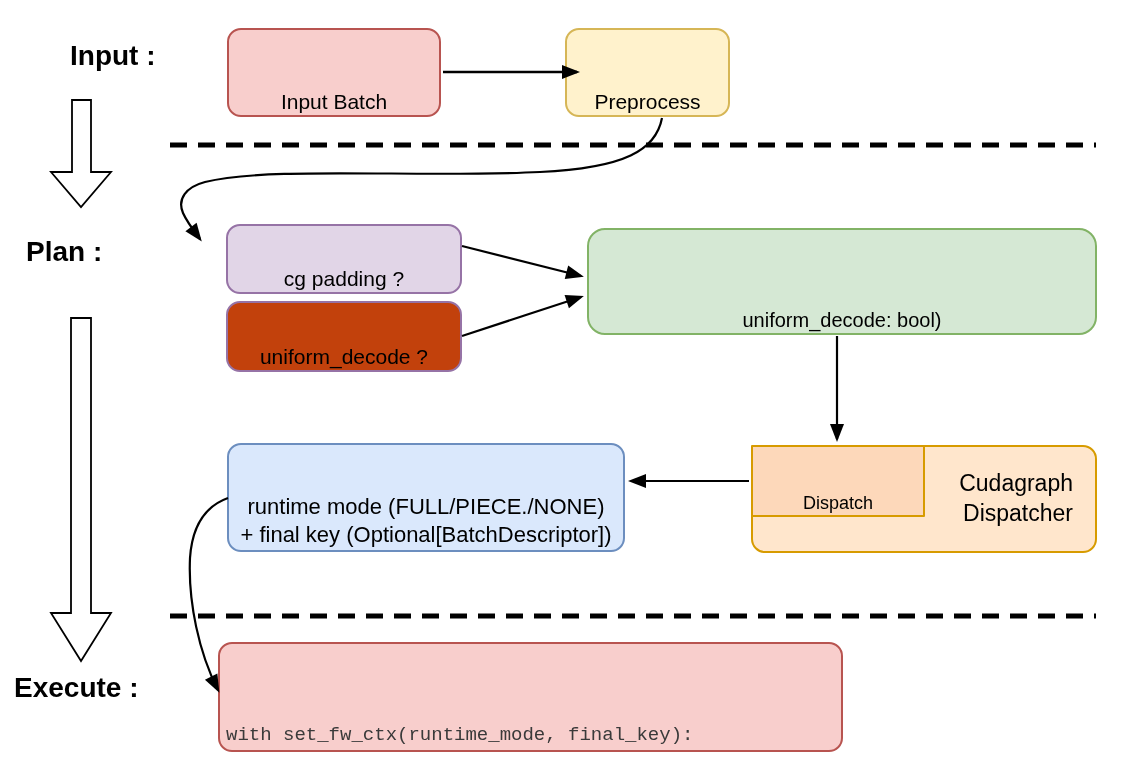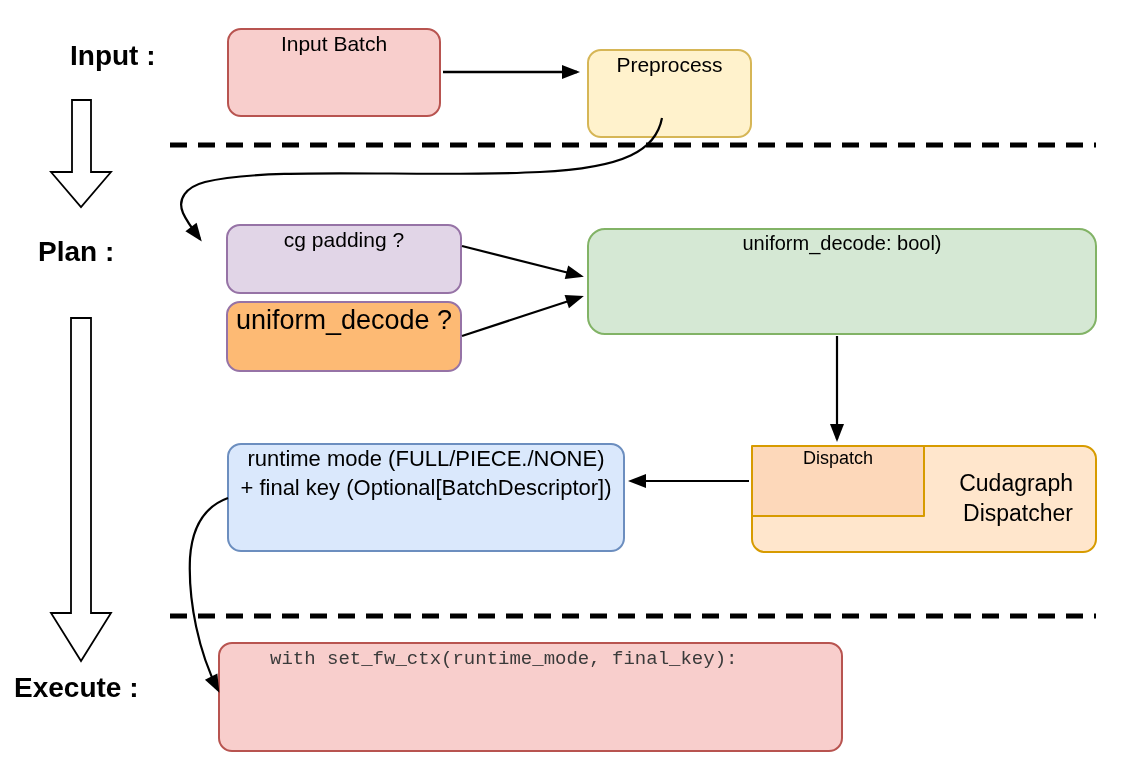--- a/index.html
+++ b/index.html
@@ -19,56 +19,55 @@
     pointer-events: none;
   }
   .node {
     position: absolute;
     box-sizing: border-box;
     border: 2px solid;
     border-radius: 14px;
     display: flex;
     flex-direction: column;
     align-items: center;
-    justify-content: flex-start;
+    justify-content: flex-end;
     text-align: center;
     color: #000000;
     z-index: 2;
     line-height: 1.3;
   }
   .stage-label {
     position: absolute;
     font-weight: 700;
     font-size: 28px;
     color: #000000;
     z-index: 2;
     white-space: nowrap;
   }
   .node-input-batch   { left: 227px; top: 28px;  width: 214px; height: 89px;  background: #f8cecc; border-color: #b85450; font-size: 21px; }
-  .node-preprocess    { left: 587px; top: 28px;  width: 165px; height: 89px;  background: #fff2cc; border-color: #d6b656; font-size: 21px; margin-top: 21px; }
+  .node-preprocess    { left: 565px; top: 28px;  width: 165px; height: 89px;  background: #fff2cc; border-color: #d6b656; font-size: 21px; }
   .node-cg-padding    { left: 226px; top: 224px; width: 236px; height: 70px;  background: #e1d5e7; border-color: #9673a6; font-size: 21px; }
-  .node-uniform-decode{ left: 226px; top: 301px; width: 236px; height: 71px;  background: #fdba74; border-color: #9673a6; font-size: 27px; }
+  .node-uniform-decode{ left: 226px; top: 301px; width: 236px; height: 71px;  background: #c2410c; border-color: #9673a6; font-size: 21px; }
   .node-init-key      { left: 587px; top: 228px; width: 510px; height: 107px; background: #d5e8d4; border-color: #82b366; font-size: 20px; border-radius: 18px; }
   .node-cudagraph     { left: 751px; top: 445px; width: 346px; height: 108px; background: #ffe6cc; border-color: #d79b00; font-size: 23px;
                         justify-content: center; align-items: flex-end; padding-right: 22px; }
   .node-dispatch      { left: 751px; top: 445px; width: 174px; height: 72px;  background: #fdd8ba; border-color: #d79b00; font-size: 18px; border-radius: 1px; }
   .node-runtime       { left: 227px; top: 443px; width: 398px; height: 109px; background: #dae8fc; border-color: #6c8ebf; font-size: 22px; }
   .node-execute-code  { left: 218px; top: 642px; width: 625px; height: 110px; background: #f8cecc; border-color: #b85450;
                         align-items: flex-start; padding: 0 6px; }
   .code-line {
     font-family: "Liberation Mono", "DejaVu Sans Mono", monospace;
     font-size: 19px;
     line-height: 30px;
     color: #3a3a3a;
     white-space: pre;
-    margin-left: 44px;
   }
   .cud-label { width: 172px; text-align: right; }
   .label-input   { left: 30px; top: 40px; margin-left: 40px; }
-  .label-plan    { left: 38px; top: 236px; }
+  .label-plan    { left: 26px; top: 236px; }
   .label-execute { left: 14px; top: 672px; text-align: center; }
 </style>
 </head>
 <body>
 
 <div class="canvas">
 
   <div class="stage-label label-input">Input :</div>
   <div class="stage-label label-plan">Plan :</div>
   <div class="stage-label label-execute">Execute :</div>

